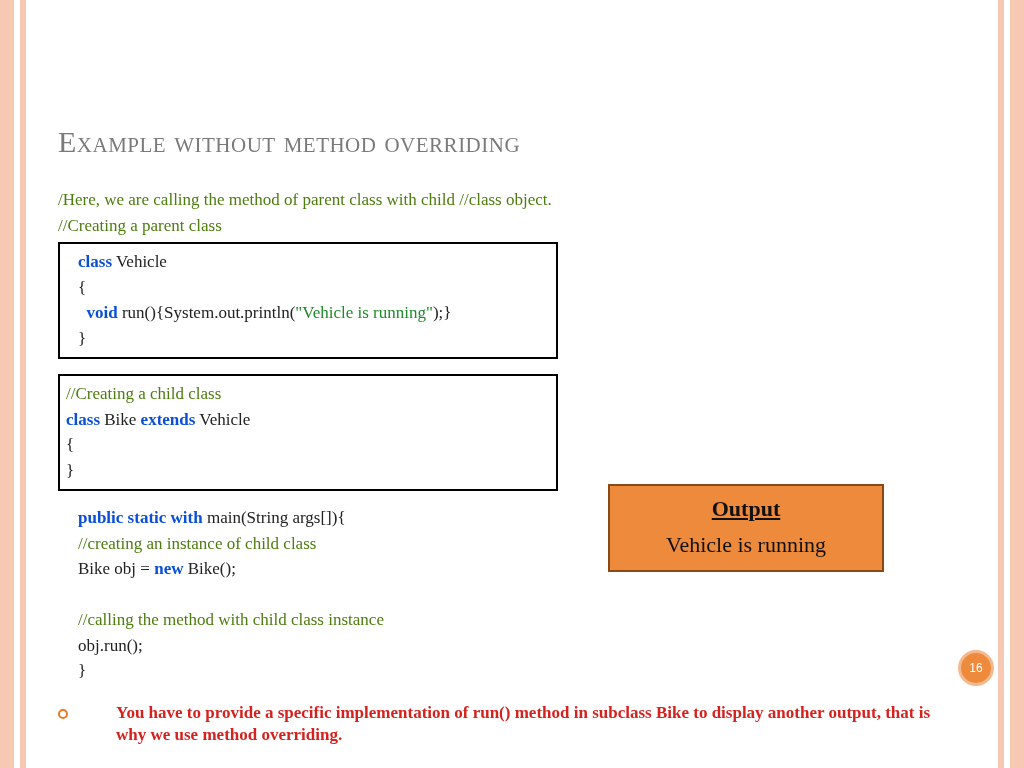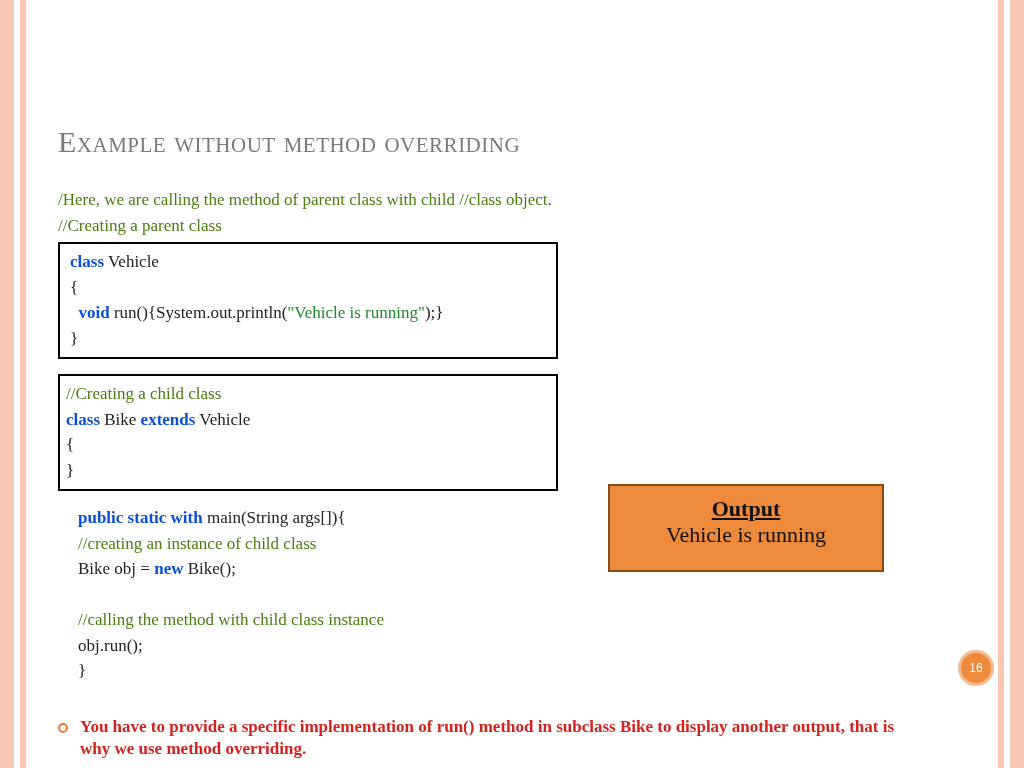--- a/index.html
+++ b/index.html
@@ -29,26 +29,26 @@
       margin-bottom:28px;
       font-weight:normal;
     }
 
     .line { font-size:17px; line-height:1.5; }
     .comment { color:#4d7c0f; }
     .kw { color:#0a4fd6; font-weight:bold; }
     .plain { color:#222; }
     .str { color:#1f8a2a; }
 
-    .box1 { border:2px solid #000; width:500px; padding:5px 8px 6px 10px; margin-top:4px; }
+    .box1 { border:2px solid #000; width:500px; padding:5px 8px 6px 18px; margin-top:4px; }
     .box2 { border:2px solid #000; width:500px; padding:5px 8px 6px 6px; margin-top:15px; }
 
     .main-block { margin-left:20px; margin-top:14px; }
 
-    .note-row { display:flex; align-items:flex-start; margin-top:32px; }
+    .note-row { display:flex; align-items:flex-start; margin-top:18px;gap:36px; }
     .bullet {
       width:10px; height:10px; border-radius:50%;
       border:2px solid #e87a2a; margin-top:7px; margin-right:12px;
       flex-shrink:0;
     }
     .note-text {
       color:#d4221e; font-weight:bold; font-size:17px; line-height:1.35;
       max-width:840px;
     }
 
@@ -58,21 +58,21 @@
       background:#ed8a3b;
       border:2px solid #8a4a18;
       text-align:center;
       padding-top:10px;
     }
     .output-title {
       font-size:22px; font-weight:bold; text-decoration:underline;
       font-family:Georgia, serif; color:#111;
     }
     .output-val {
-      font-size:22px; color:#111; 
+      font-size:22px; color:#111; margin-top:10px;
       font-family:Georgia, serif;
     }
 
     .pagenum {
       position:absolute; right:30px; top:650px;
       width:36px; height:36px; border-radius:50%;
       background:#ed8a3b; color:#fff; font-size:12px;
       display:flex; align-items:center; justify-content:center;
       border:3px solid #f5b98f;
       font-family:Arial, sans-serif;

